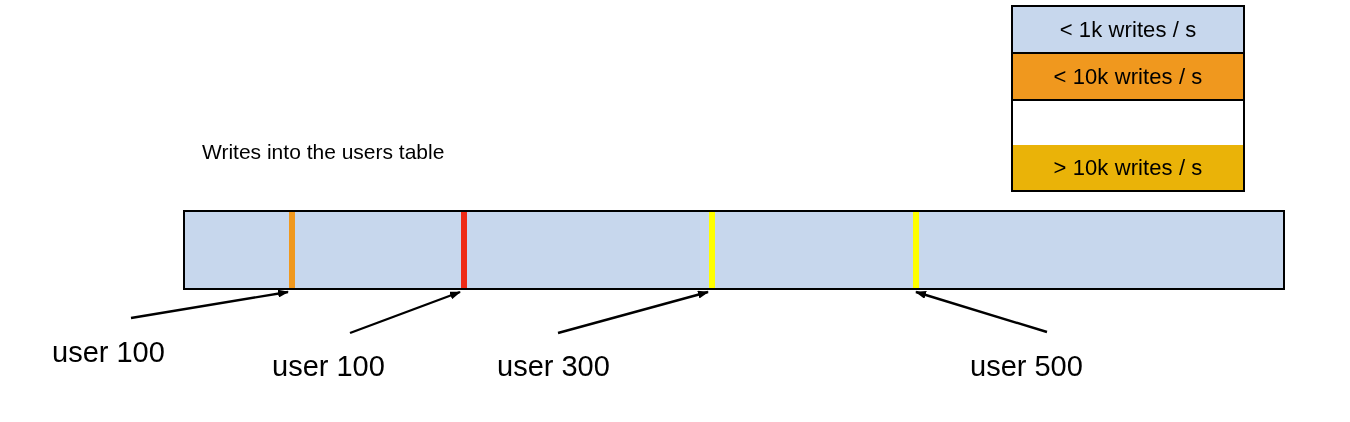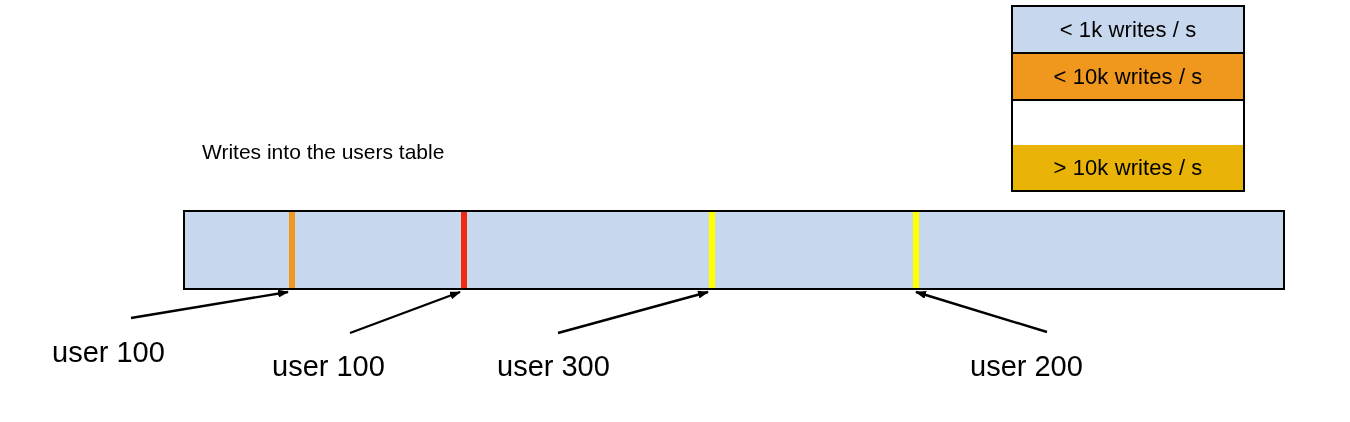--- a/index.html
+++ b/index.html
@@ -118,13 +118,13 @@
   </defs>
   <line x1="131" y1="318" x2="288" y2="292" stroke="#000000" stroke-width="2.4" marker-end="url(#arrowhead)"></line>
   <line x1="350" y1="333" x2="460" y2="292" stroke="#000000" stroke-width="2.4" marker-end="url(#arrowhead)"></line>
   <line x1="558" y1="333" x2="708" y2="292" stroke="#000000" stroke-width="2.4" marker-end="url(#arrowhead)"></line>
   <line x1="1047" y1="332" x2="916" y2="292" stroke="#000000" stroke-width="2.4" marker-end="url(#arrowhead)"></line>
 </svg>
 
 <div class="user-label" style="left:52px; top:338px;">user 100</div>
 <div class="user-label" style="left:272px; top:352px;">user 100</div>
 <div class="user-label" style="left:497px; top:352px;">user 300</div>
-<div class="user-label" style="left:970px; top:352px;">user 200</div>
+<div class="user-label" style="left:970px; top:352px;">user 500</div>
 
 </body></html>

